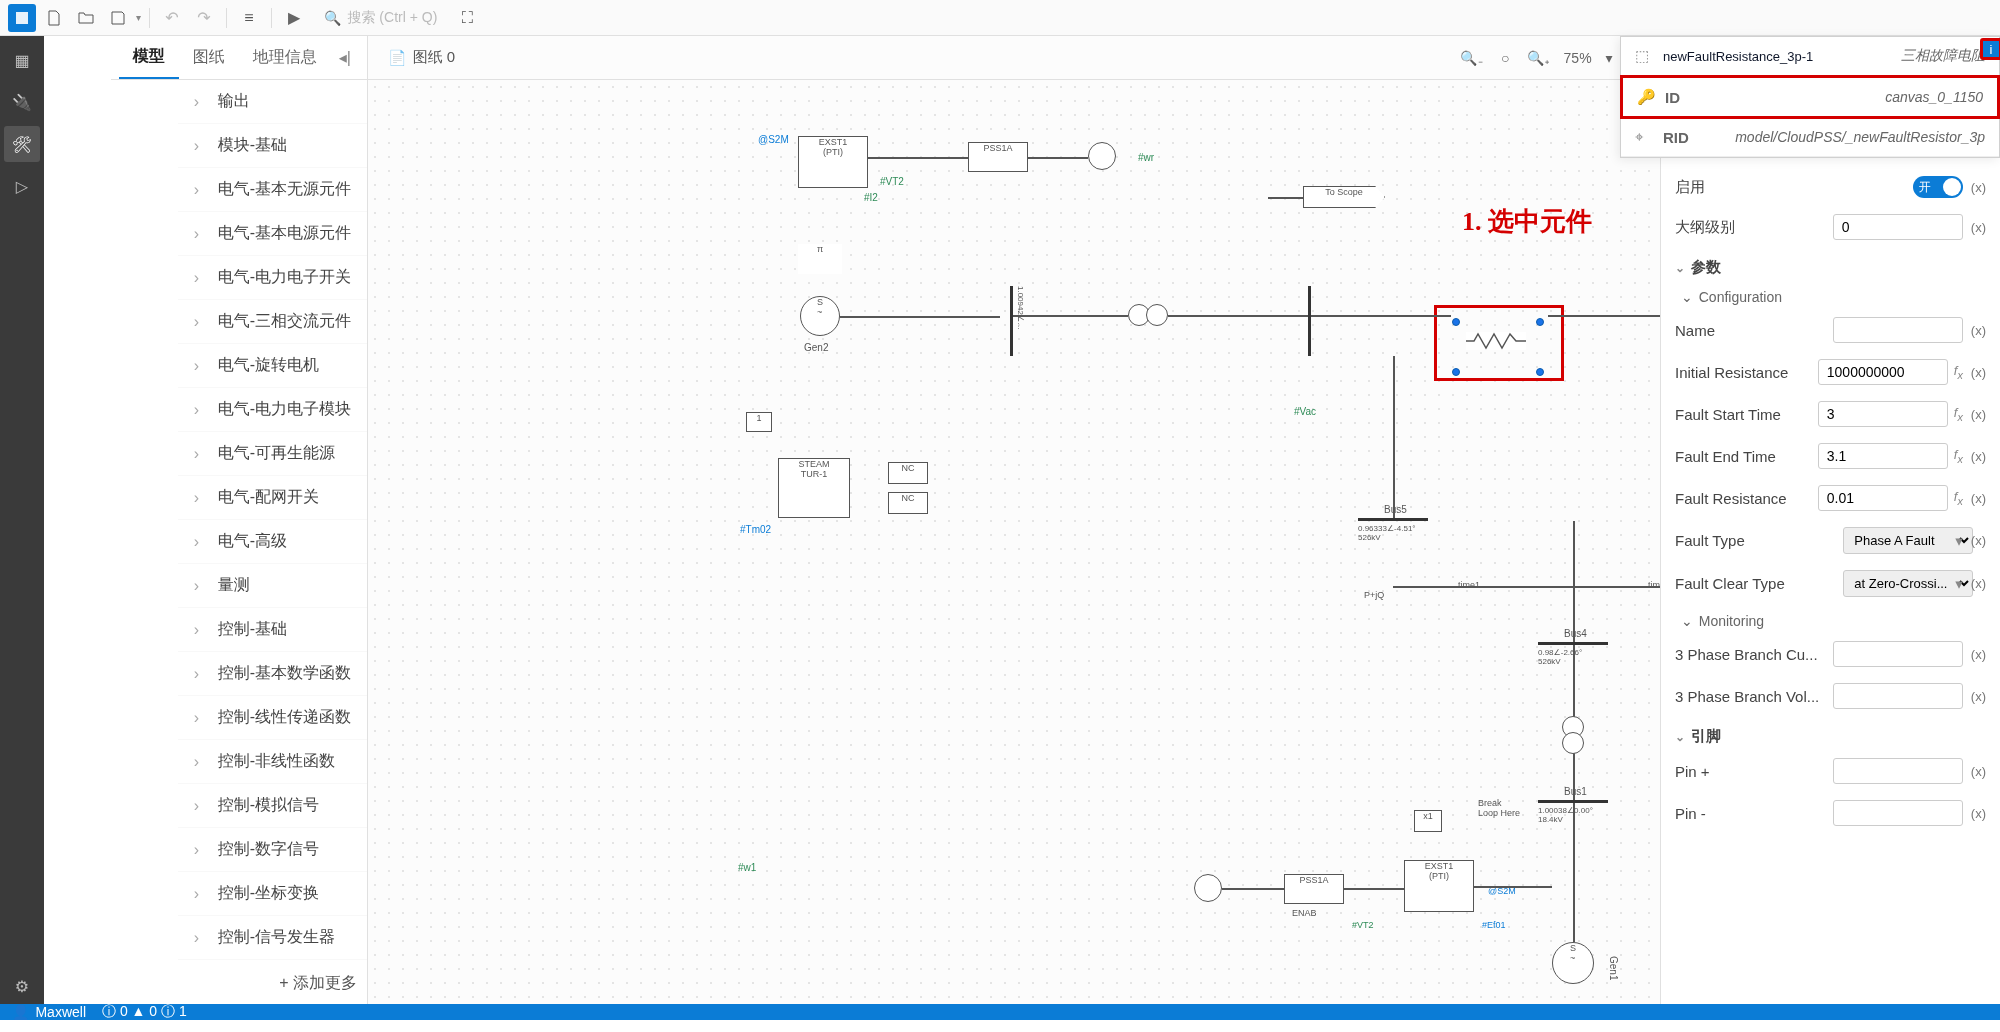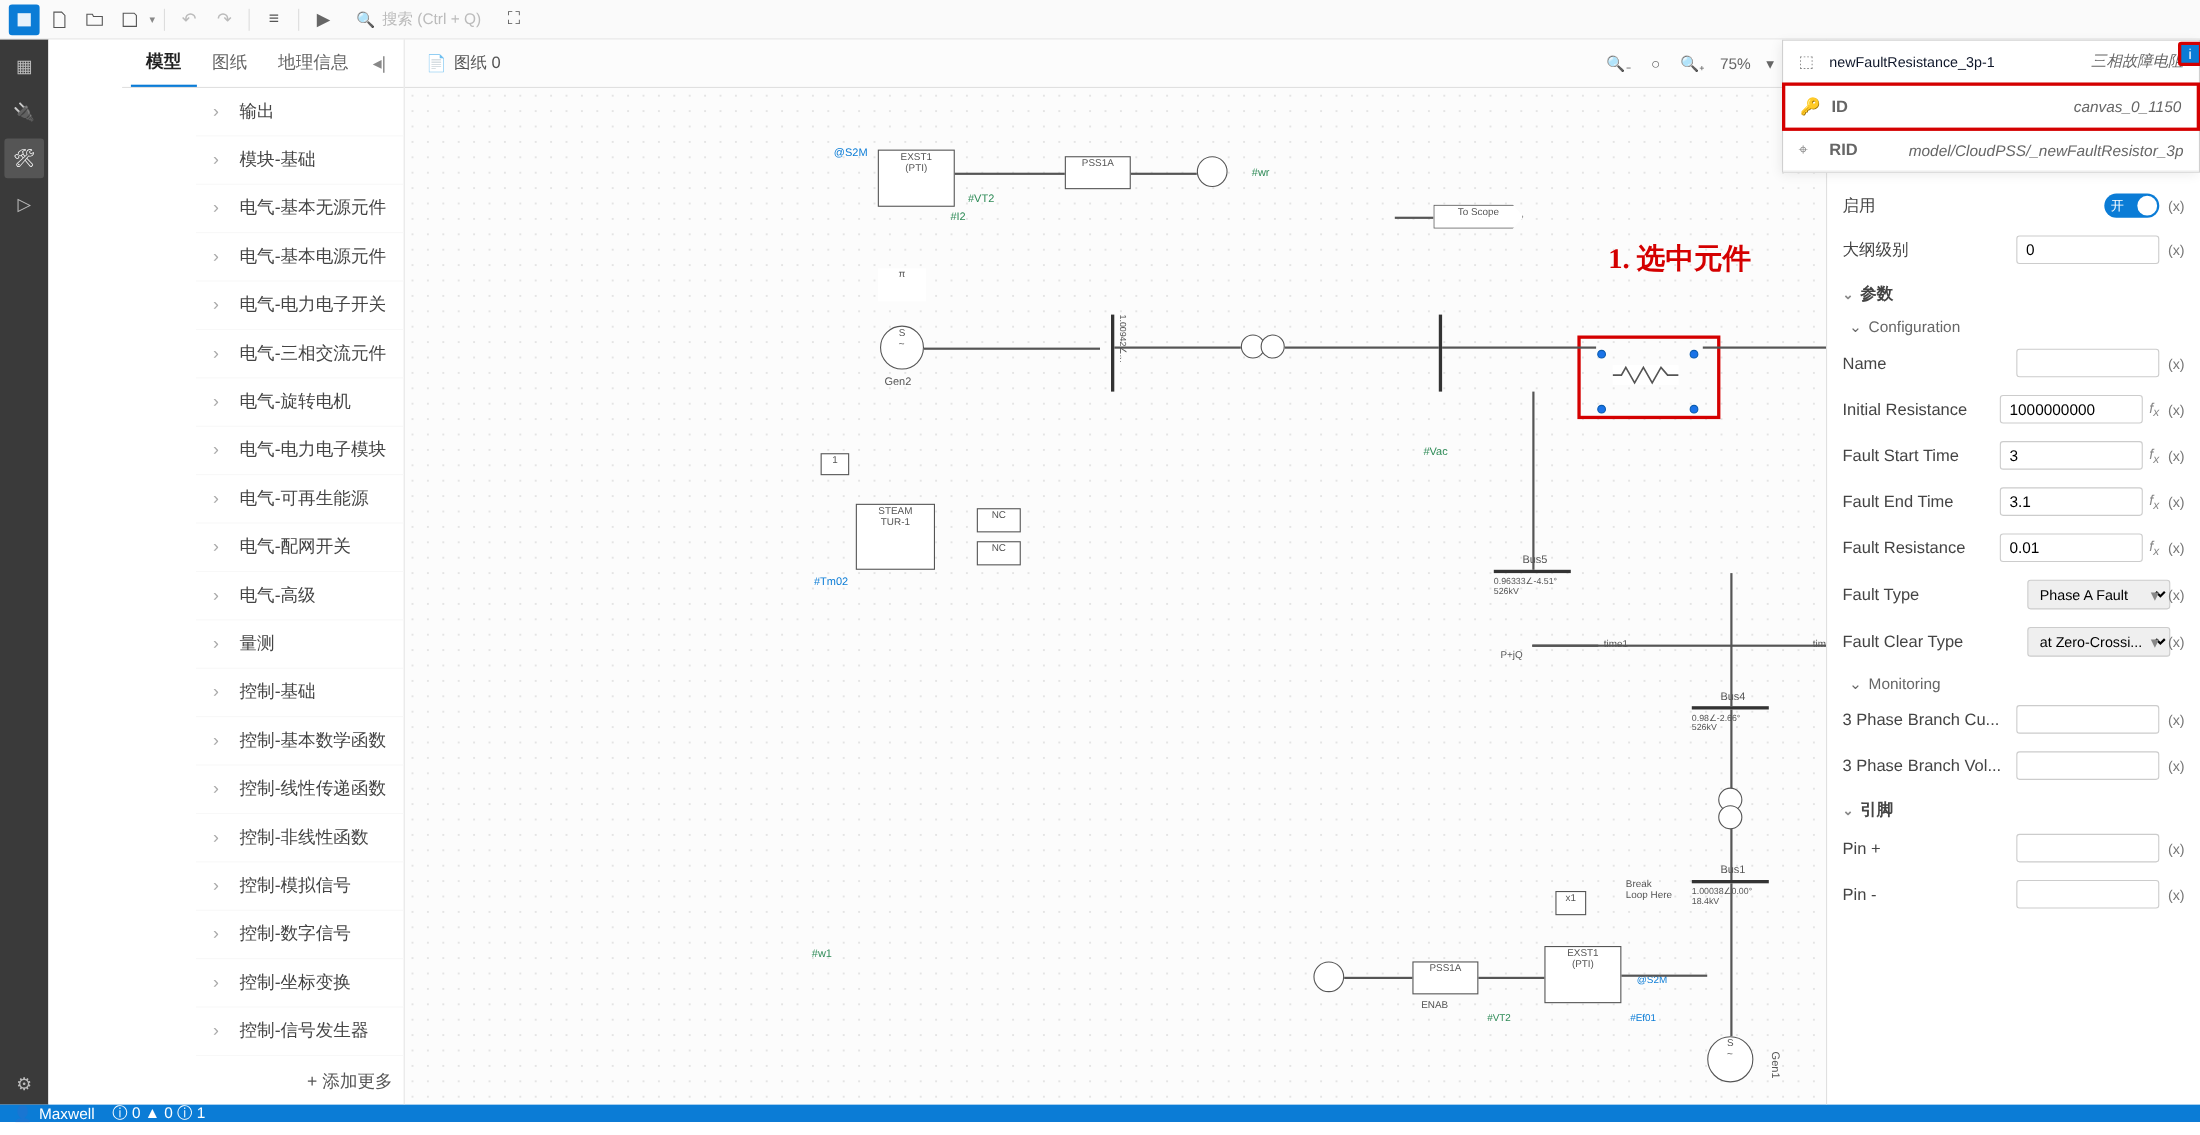--- a/index.html
+++ b/index.html
@@ -340,21 +340,21 @@
         <div class="label" style="left:1110px;top:718px;font-size:9px;white-space:pre">Break
 Loop Here</div>
         <div class="label blue" style="left:1120px;top:806px;font-size:9px">@S2M</div>
         <div class="label green" style="left:984px;top:840px;font-size:9px">#VT2</div>
         <div class="label blue" style="left:1114px;top:840px;font-size:9px">#Ef01</div>
         <div class="label" style="left:924px;top:828px;font-size:9px">ENAB</div>
         <div class="wire h" style="left:854px;top:808px;width:62px"></div>
         <div class="wire h" style="left:976px;top:808px;width:60px"></div>
         <div class="wire h" style="left:1106px;top:806px;width:78px"></div>
 
-        <div class="anno" style="left:1094px;top:138px">1. 选中元件</div>
+        <div class="anno" style="left:1094px;top:124px">1. 选中元件</div>
 
       </div>
     </div>
   </div>
 
   <div class="right-panel">
     <div class="info-bubble">i</div>
     <div class="info-pop">
       <div class="info-row">
         <span class="info-icon">⬚</span>

